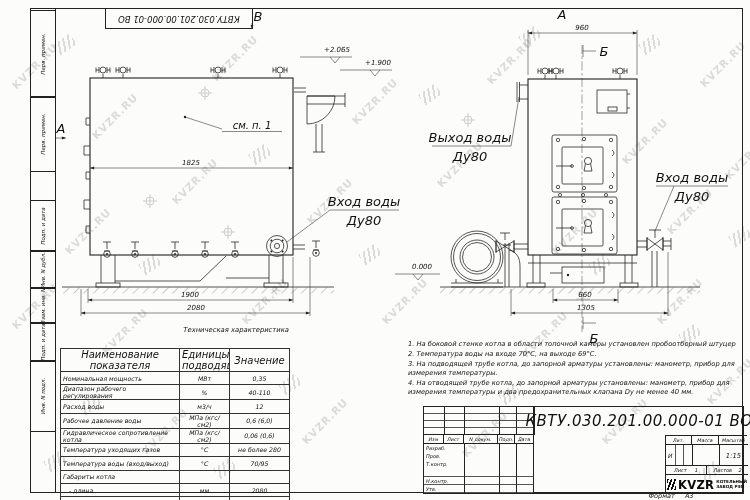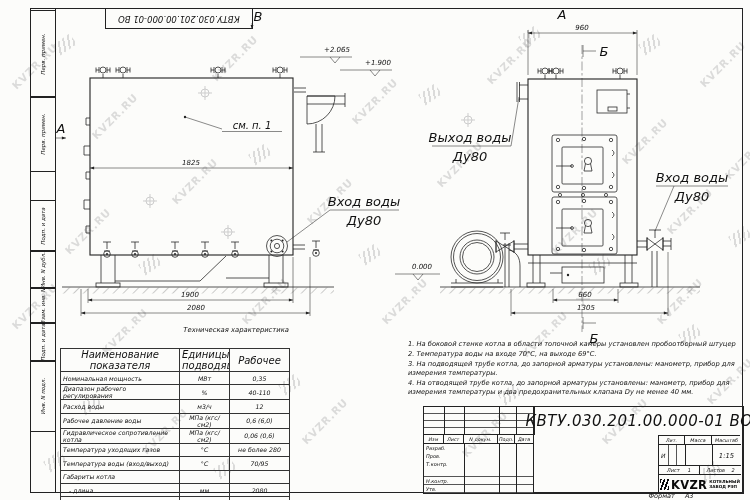--- a/index.html
+++ b/index.html
@@ -58,21 +58,21 @@
   .tb-sign{position:absolute;left:0;top:37px;width:110px;height:49px;border-right:1px solid #222;
       background-image:linear-gradient(#222,#222),linear-gradient(#222,#222),linear-gradient(#222,#222),
         repeating-linear-gradient(to bottom,transparent 0 7.6px,#555 7.6px 8.16px);
       background-size:1px 100%,1px 100%,1px 100%,100% 100%;
       background-position:40px 0,75px 0,92px 0,0 0;background-repeat:no-repeat,no-repeat,no-repeat,repeat;}
   .tb-sign div{height:8.16px;font:italic 5px "DejaVu Sans",sans-serif;padding-left:2px;line-height:8.16px;}
   .tb-num{position:absolute;left:110px;top:0;width:209px;height:28px;border-left:1px solid #222;
       display:flex;align-items:center;justify-content:center;font:italic 15px "DejaVu Sans",sans-serif;letter-spacing:.5px;white-space:nowrap;}
   .tb-name{position:absolute;left:110px;top:28px;width:127px;height:58px;border-left:1px solid #222;border-top:1px solid #222;
       text-align:center;font:italic 7.2px/1.35 "DejaVu Sans",sans-serif;padding-top:6px;}
-  .tb-right{position:absolute;left:234px;top:28px;width:82px;height:58px;border-left:1px solid #222;border-top:1px solid #222;}
+  .tb-right{position:absolute;left:241px;top:28px;width:82px;height:58px;border-left:1px solid #222;border-top:1px solid #222;}
   .tb-rh{position:absolute;left:0;top:0;width:82px;height:9px;display:flex;border-bottom:1px solid #222;}
   .tb-rh div{border-right:1px solid #222;font:italic 4.8px "DejaVu Sans",sans-serif;display:flex;align-items:center;justify-content:center;}
   .tb-rh div:last-child{border-right:none;}
   .tb-rv{position:absolute;left:0;top:9px;width:82px;height:21px;border-bottom:1px solid #222;
       background-image:linear-gradient(#222,#222),linear-gradient(#222,#222),linear-gradient(#555,#555),linear-gradient(#555,#555);
       background-size:1px 100%,1px 100%,1px 100%,1px 100%;background-position:26px 0,53px 0,8.7px 0,17.4px 0;background-repeat:no-repeat;}
   .tb-lit{position:absolute;left:0;top:0;width:8.7px;height:21px;display:flex;align-items:center;justify-content:center;font:italic 6px "DejaVu Sans",sans-serif;}
   .tb-scale{position:absolute;left:53px;top:0;width:29px;height:21px;display:flex;align-items:center;justify-content:center;font:italic 6.8px "DejaVu Sans",sans-serif;}
   .tb-sheetrow{position:absolute;left:0;top:30px;width:82px;height:9px;display:flex;border-bottom:1px solid #222;}
   .tb-sheetrow>div{width:41px;display:flex;align-items:center;justify-content:space-evenly;font:italic 5px "DejaVu Sans",sans-serif;}
@@ -373,21 +373,21 @@
     <table class="spec-tbl">
       <colgroup>
           <col style="width:119px">
           <col style="width:50px">
           <col style="width:60px">
         </colgroup>
       <thead>
         <tr>
           <th>Наименование показателя</th>
           <th>Единицы подводящей</th>
-          <th>Рабочее</th>
+          <th>Значение</th>
         </tr>
       </thead>
       <tbody>
         <tr>
             <td>Номинальная мощность</td>
             <td>МВт</td>
             <td>0,35</td>
           </tr>
         <tr>
             <td>Диапазон рабочего регулирования</td>

